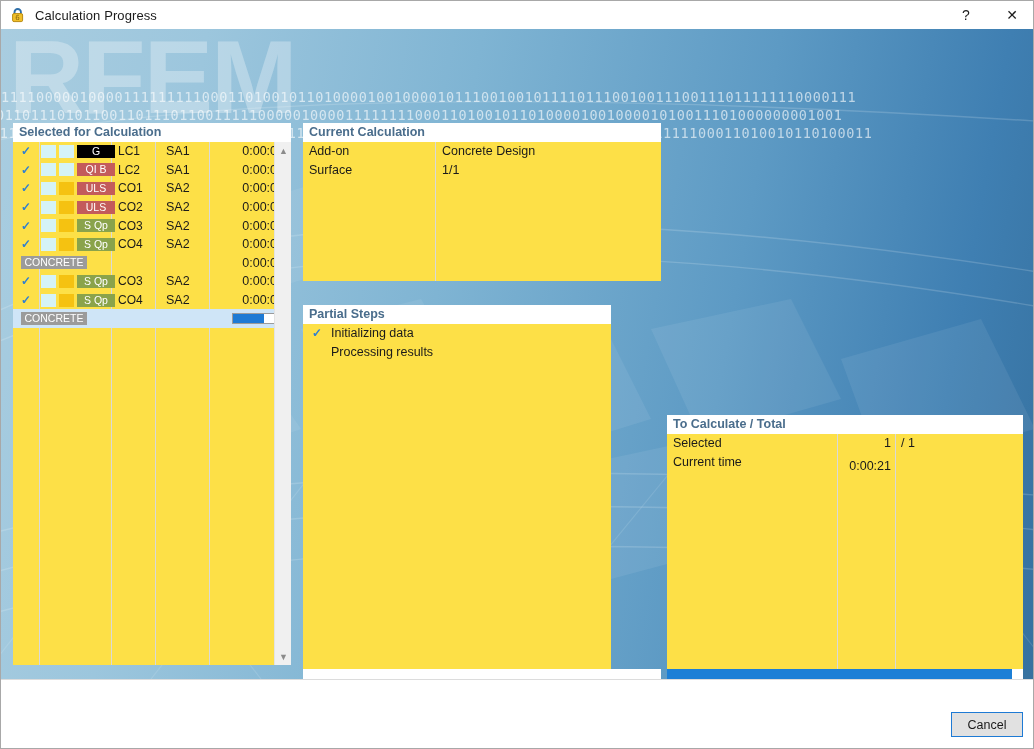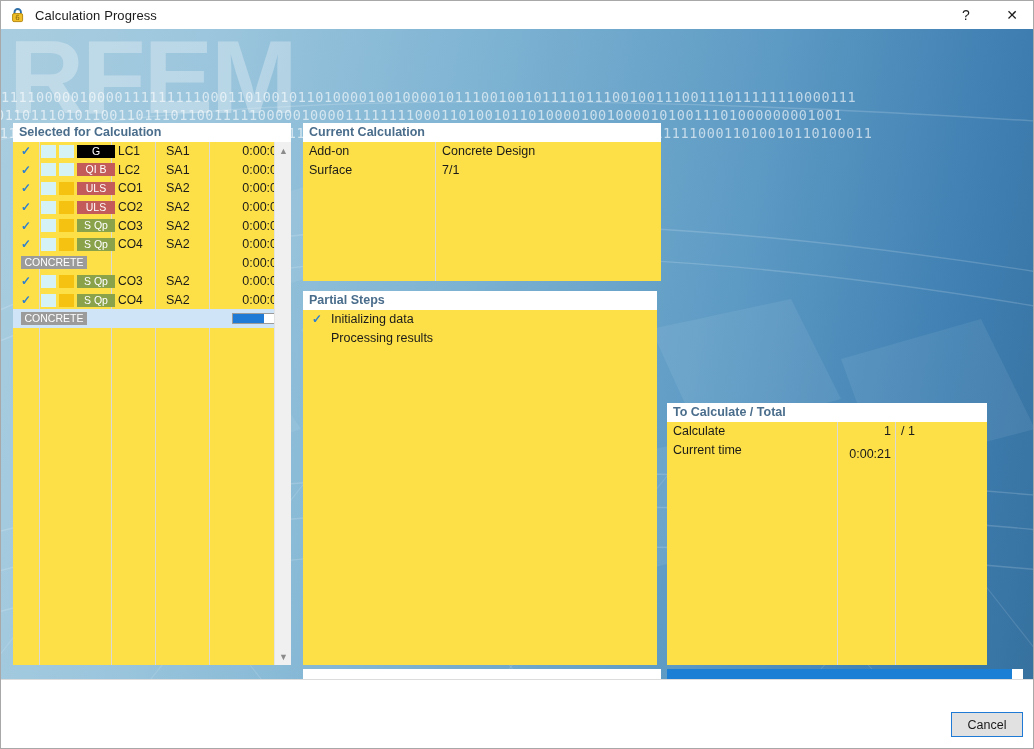--- a/index.html
+++ b/index.html
@@ -61,24 +61,24 @@
            margin-left:4px;}
   .minibar i{display:block;height:100%;background:#1e7ad4;}
   .vscroll{position:absolute;right:0;top:19px;bottom:0;width:17px;background:#f0f0f0;
            border-left:1px solid #e3e3e3;box-sizing:border-box;}
   .vs-arr{position:absolute;left:0;width:17px;height:17px;display:flex;align-items:center;
           justify-content:center;color:#8b8b8b;font-size:9px;}
   .vs-up{top:0;} .vs-dn{bottom:0;}
 
   
   #cur-panel{left:302px;top:122px;width:358px;height:158px;}
-  #steps-panel{left:302px;top:290px;width:354px;height:374px;}
+  #steps-panel{left:302px;top:304px;width:308px;height:374px;}
   
   #model-panel{left:666px;top:122px;width:356px;height:270px;}
-  #total-panel{left:666px;top:402px;width:320px;height:262px;}
+  #total-panel{left:666px;top:414px;width:356px;height:262px;}
 
   .kv{position:relative;height:18.6px;display:flex;align-items:center;font-size:12.5px;}
   .kv .k{padding-left:6px;}
   .kv .v{position:absolute;font-size:12.5px;}
   .sep-v{position:absolute;top:0;bottom:0;width:1px;background:#d9d9d9;}
   .step{height:18.6px;display:flex;align-items:center;font-size:12.5px;padding-left:0;}
   .step.on{background:#cfe5f7;}
   .step .sc{width:28px;flex:none;text-align:center;color:#2f7fd0;font-weight:bold;font-size:12px;}
 
   
@@ -277,21 +277,21 @@
     <div class="lp-head">Current Calculation</div>
     <div style="position:absolute;left:0;top:19px;right:0;bottom:0;">
       <div class="sep-v" style="left:132px"></div>
       <div id="cur-host">
           <div class="kv">
             <span class="k">Add-on</span>
             <span class="v" style="left: 139px;">Concrete Design</span>
           </div>
           <div class="kv">
             <span class="k">Surface</span>
-            <span class="v" style="left: 139px;">7/1</span>
+            <span class="v" style="left: 139px;">1/1</span>
           </div>
         </div>
     </div>
   </div>
 
   <div class="panel" id="steps-panel">
     <div class="lp-head">Partial Steps</div>
     <div style="position:absolute;left:0;top:19px;right:0;bottom:0;" id="steps-host">
         <div class="step">
           <span class="sc">✓</span>
@@ -305,21 +305,21 @@
   </div>
 
 
   <div class="panel" id="total-panel">
     <div class="lp-head">To Calculate / Total</div>
     <div style="position:absolute;left:0;top:19px;right:0;bottom:0;">
       <div class="sep-v" style="left:170px"></div>
       <div class="sep-v" style="left:228px"></div>
       <div id="total-host">
           <div class="kv">
-            <span class="k">Calculate</span>
+            <span class="k">Selected</span>
             <span class="v" style="left: 0px; width: 224px; text-align: right; padding-right: 4px;">1</span>
             <span class="v" style="left: 234px;">/ 1</span>
           </div>
           <div class="kv">
             <span class="k">Current time</span>
             <span class="v" style="left: 0px; width: 224px; text-align: right; padding-right: 4px; margin-top: 9px;">0:00:21</span>
           </div>
         </div>
     </div>
   </div>

